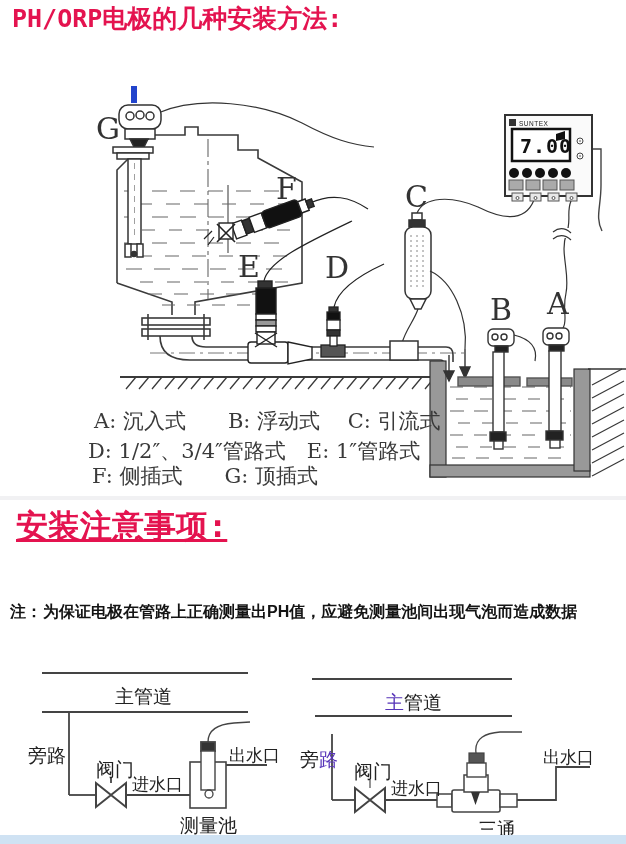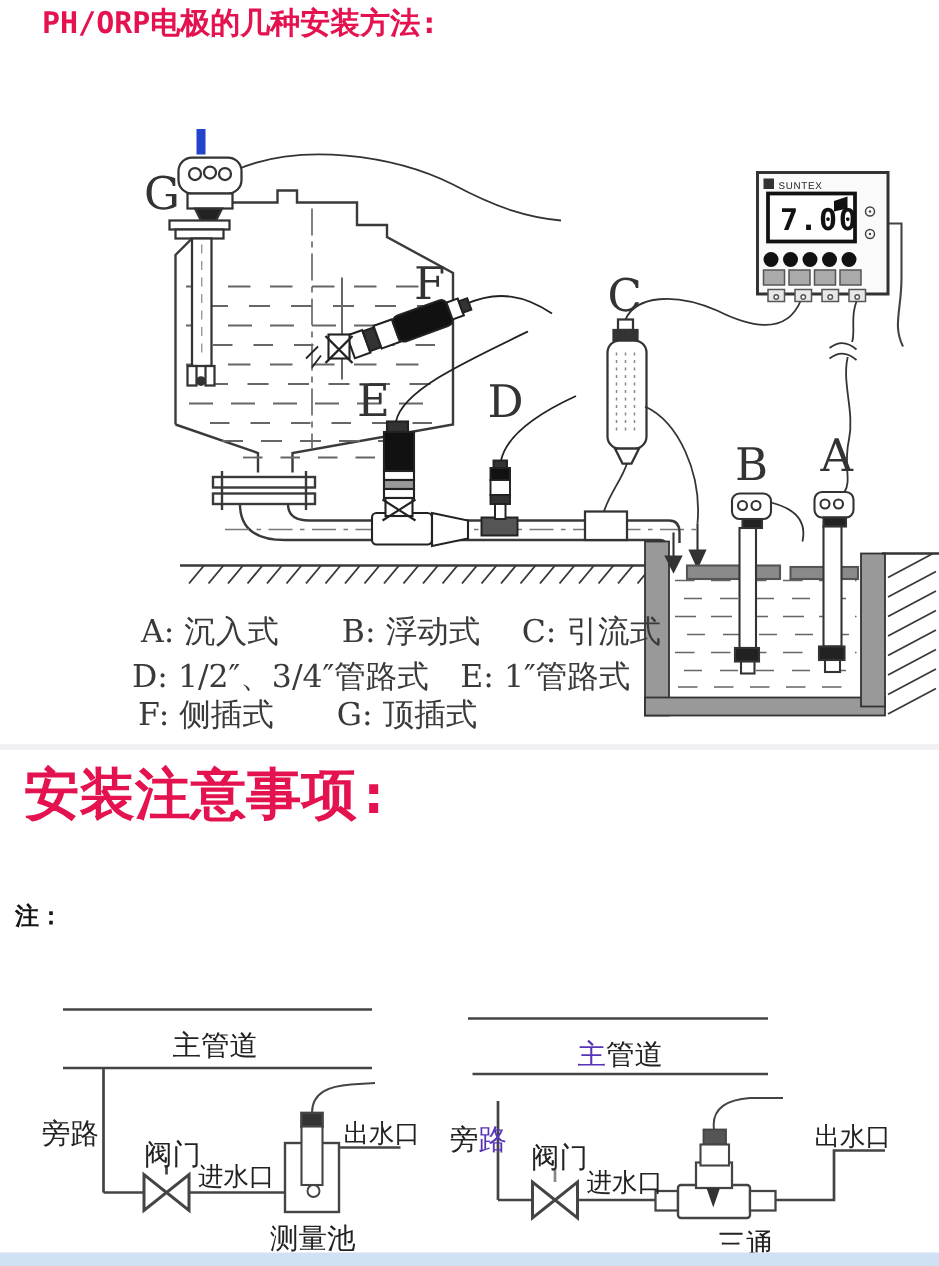--- a/index.html
+++ b/index.html
@@ -1,22 +1,22 @@
 <!DOCTYPE html>
 <html><head>
 <meta charset="utf-8">
 <style>
   html,body{margin:0;padding:0;}
   body{width:626px;height:844px;background:#ffffff;position:relative;overflow:hidden;
        font-family:"Liberation Sans",sans-serif;}
   .abs{position:absolute;}
   .title{color:#e4134f;font-weight:bold;font-family:"DejaVu Sans Mono","Liberation Sans",sans-serif;
          white-space:nowrap;letter-spacing:0px;}
-  #title1{left:28px;top:2px;font-size:20px;}
-  #title2{left:16px;top:505px;font-size:37px;}
+  #title1{left:12px;top:2px;font-size:25px;}
+  #title2{left:16px;top:505px;font-size:32px;text-decoration:underline;}
   #divider{left:0;top:496px;width:626px;height:4px;background:#f1f1f3;}
   #note{left:10px;top:598px;width:608px;font-size:16px;font-weight:bold;color:#141414;
         line-height:1.7;display:flex;}
   #note .prefix{flex:0 0 33px;}
   #note .body{flex:1;}
   #footer-bar{left:0;top:835px;width:626px;height:9px;background:#cfe2f3;}
   svg text{font-family:"DejaVu Serif","Liberation Serif",serif;fill:#333;}
   svg .ptlabel{font-size:30px;}
   svg .legend{font-size:21px;fill:#3a3a3a;}
   svg .cnlab{font-size:19px;fill:#222;}
@@ -250,21 +250,21 @@
     <text class="legend" x="92" y="398">F: 侧插式　　G: 顶插式</text>
   </g>
 </svg>
 
 <div class="abs" id="divider"></div>
 <div class="abs title" id="title2">安装注意事项:</div>
 
 <div class="abs" id="note">
   <span class="prefix">注：</span>
   <span class="body">
-    <br>
+    <span>为保证电极在管路上正确测量出PH值，应避免测量池间出现气泡而造成数据</span><br>
   </span>
 </div>
 
 <svg class="abs" style="left:0;top:666px;" width="626" height="178" viewBox="0 0 626 178">
 
   <g stroke="#444" stroke-width="1.8" fill="none">
     <line x1="42" y1="7" x2="248" y2="7"></line>
     <line x1="42" y1="46" x2="248" y2="46"></line>
     <line x1="69" y1="46" x2="69" y2="129"></line>
     <line x1="69" y1="129" x2="96" y2="129"></line>

